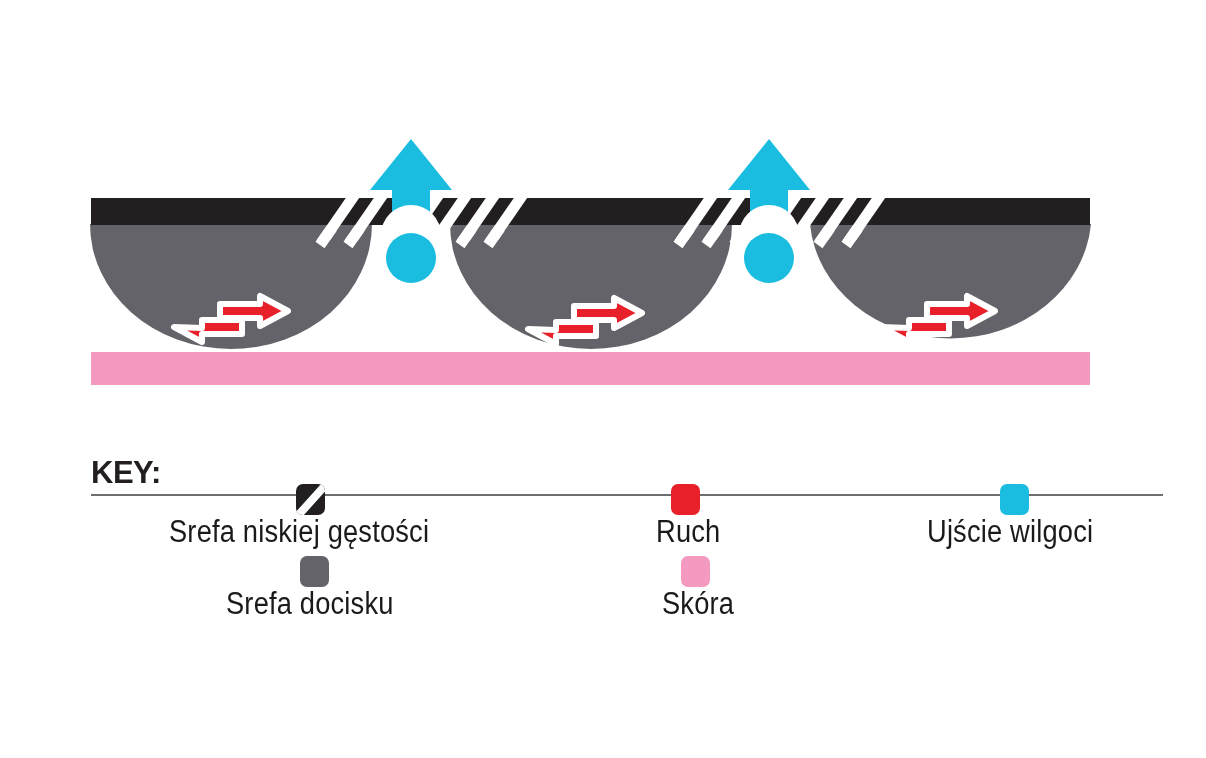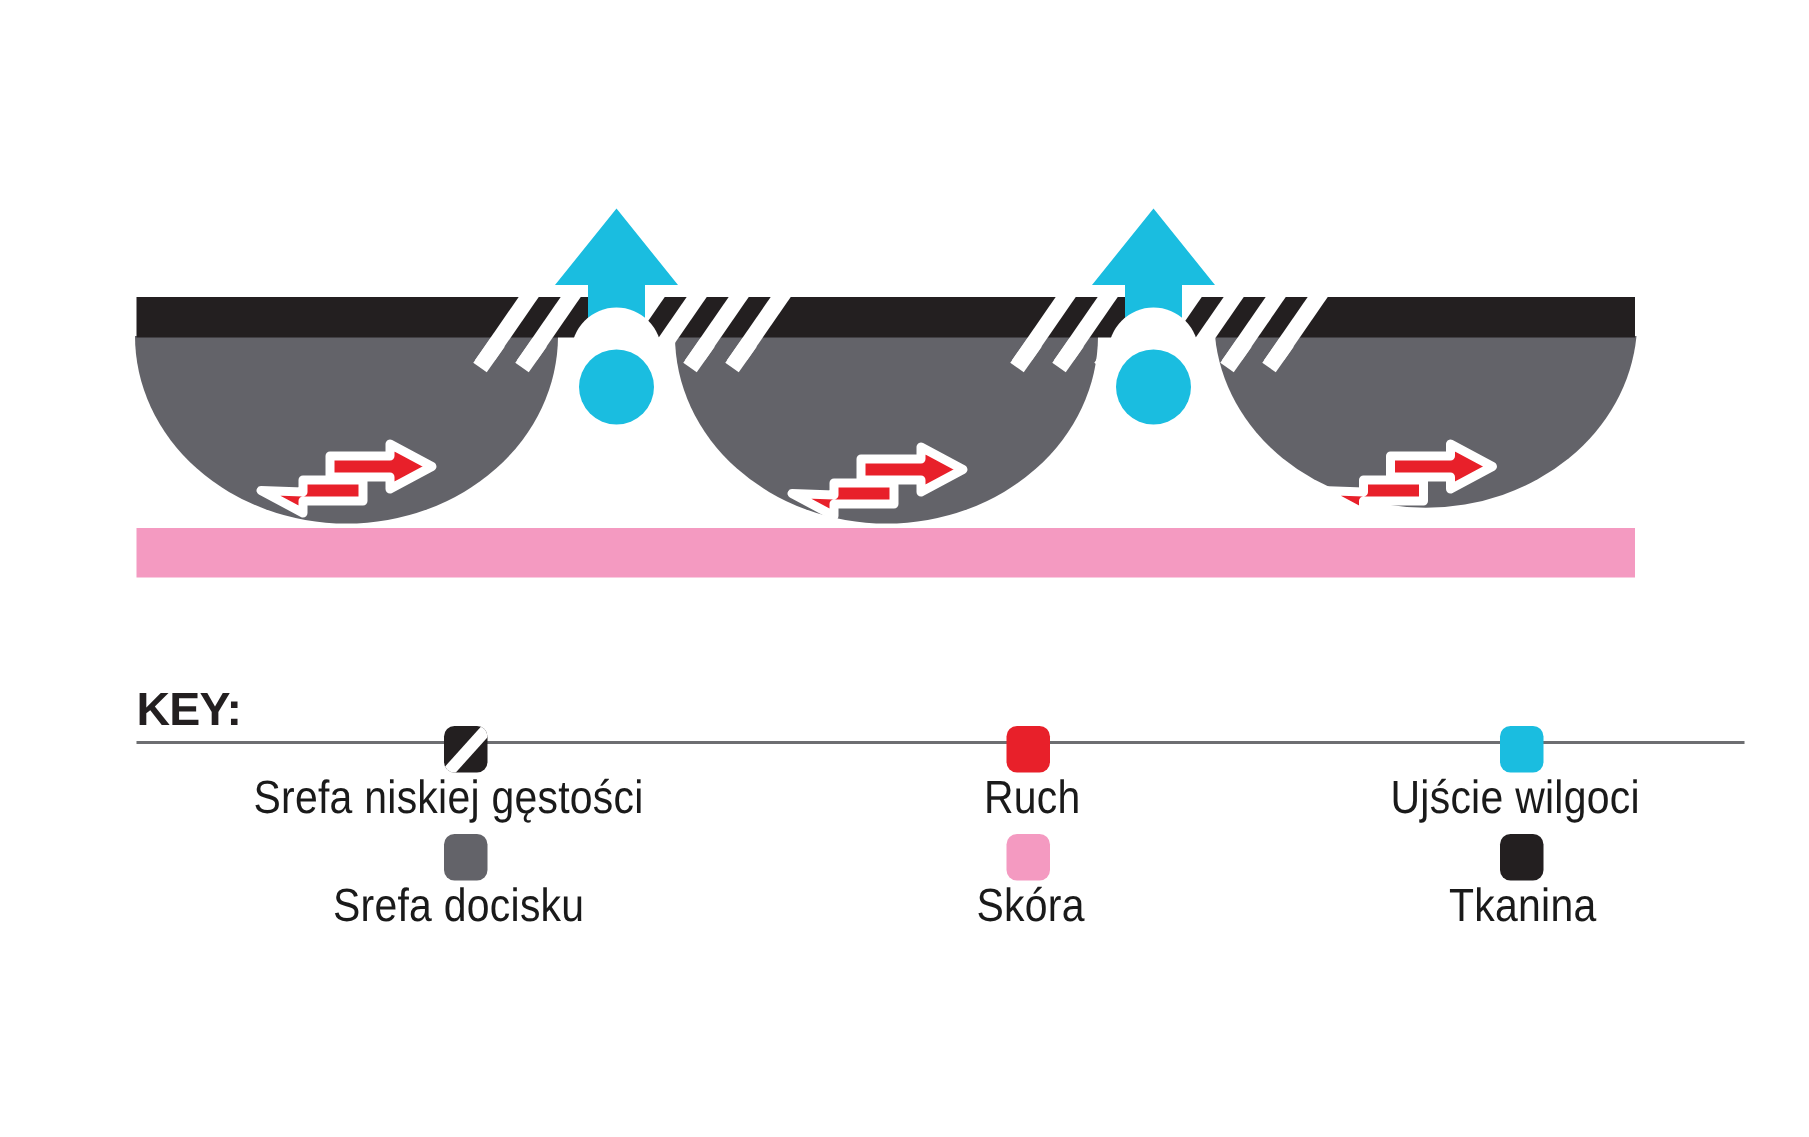--- a/index.html
+++ b/index.html
@@ -233,21 +233,17 @@
 
     <div class="legend-row">
       <div class="legend-cell c1">
         <span class="swatch" style="background:#636369"></span>
         <span class="legend-label">Srefa docisku</span>
       </div>
       <div class="legend-cell c2">
         <span class="swatch" style="background:#f49ac1"></span>
         <span class="legend-label">Skóra</span>
       </div>
-      <div class="legend-cell c3">
-        <span class="swatch" style="background:#231f20"></span>
-        <span class="legend-label">Tkanina</span>
-      </div>
     </div>
 
   </div>
 
 </div>
 
 </body></html>

